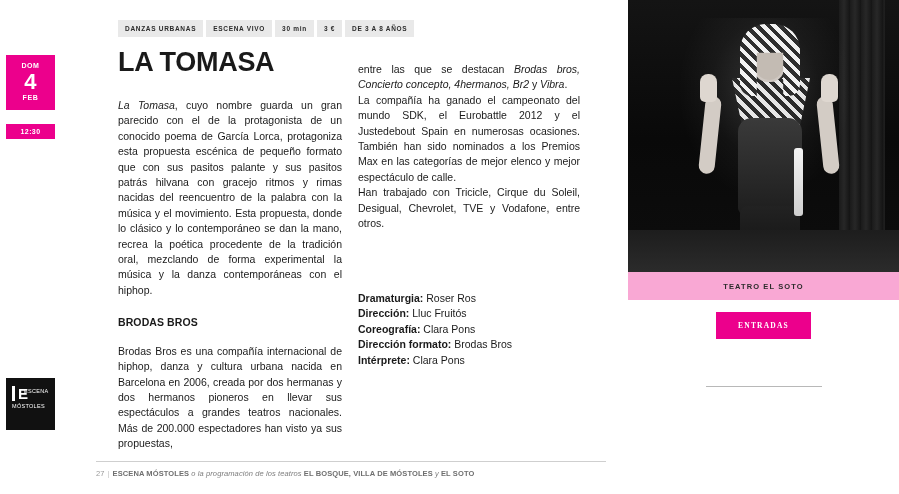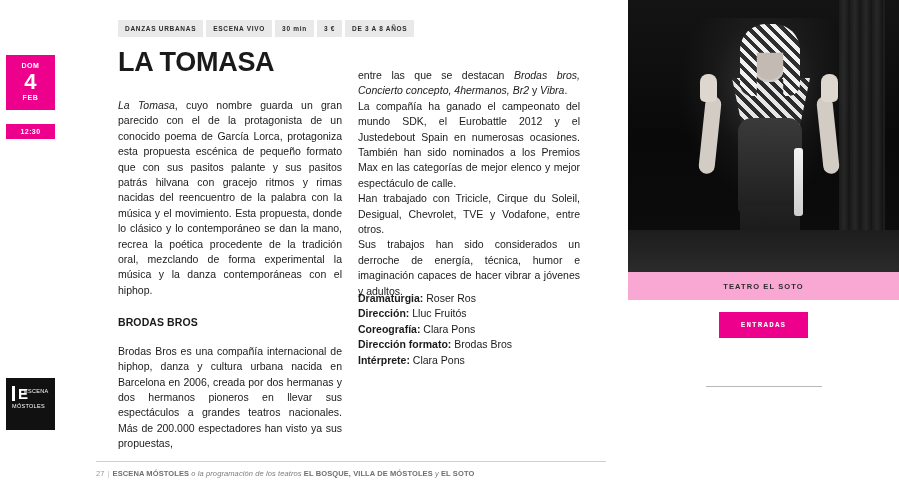--- a/index.html
+++ b/index.html
@@ -147,21 +147,21 @@
 
   .col {
     position: absolute;
     top: 98px;
     width: 224px;
     font-size: 10.5px;
     line-height: 15.4px;
     text-align: justify;
   }
   .col-left { left: 8px; }
-  .col-right { left: 248px; top: 68px; width: 222px; }
+  .col-right { left: 248px; top: 62px; width: 222px; }
 
   .col p {
     margin: 0 0 0 0;
   }
   .col p + p { margin-top: 13px; }
   .it { font-style: italic; }
 
   .subhead {
     font-size: 10.5px;
     font-weight: bold;
@@ -383,21 +383,21 @@
   }
   .cta {
     background: #ec008c;
     color: #ffffff;
     font-size: 7.5px;
     font-weight: bold;
     letter-spacing: 1.2px;
     padding: 9px 22px;
     border: none;
     cursor: pointer;
-    font-family: Liberation Mono, monospace;
+    font-family: Liberation Serif, serif;
   }
   .divider {
     position: absolute;
     left: 78px;
     top: 386px;
     width: 116px;
     height: 1px;
     background: #b8b8b8;
   }
 </style>
@@ -436,21 +436,20 @@
     <div class="col col-left">
       <p><span class="it">La Tomasa</span><span>, cuyo nombre guarda un gran parecido con el de la protagonista de un conocido poema de García Lorca, protagoniza esta propuesta escénica de pequeño formato que con sus pasitos palante y sus pasitos patrás hilvana con gracejo ritmos y rimas nacidas del reencuentro de la palabra con la música y el movimiento. Esta propuesta, donde lo clásico y lo contemporáneo se dan la mano, recrea la poética procedente de la tradición oral, mezclando de forma experimental la música y la danza contemporáneas con el hiphop.</span></p>
       <div class="subhead">BRODAS BROS</div>
       <p style="margin-top:13px">Brodas Bros es una compañía internacional de hiphop, danza y cultura urbana nacida en Barcelona en 2006, creada por dos hermanas y dos hermanos pioneros en llevar sus espectáculos a grandes teatros nacionales. Más de 200.000 espectadores han visto ya sus propuestas,</p>
     </div>
 
     <div class="col col-right">
       <p><span>entre las que se destacan </span><span class="it">Brodas bros, Concierto concepto, 4hermanos, Br2</span><span> y </span><span class="it">Vibra</span><span>.</span></p>
       <p style="margin-top:0">La compañía ha ganado el campeonato del mundo SDK, el Eurobattle 2012 y el Justedebout Spain en numerosas ocasiones. También han sido nominados a los Premios Max en las categorías de mejor elenco y mejor espectáculo de calle.</p>
       <p style="margin-top:0">Han trabajado con Tricicle, Cirque du Soleil, Desigual, Chevrolet, TVE y Vodafone, entre otros.</p>
-      <p style="margin-top:0">Sus trabajos han sido considerados un derroche de energía, técnica, humor e imaginación capaces de hacer vibrar a jóvenes y adultos.</p>
     </div>
 
     <div class="credits">
       <div class="row"><b>Dramaturgia:</b> <span>Roser Ros</span></div>
       <div class="row"><b>Dirección:</b> <span>Lluc Fruitós</span></div>
       <div class="row"><b>Coreografía:</b> <span>Clara Pons</span></div>
       <div class="row"><b>Dirección formato:</b> <span>Brodas Bros</span></div>
       <div class="row"><b>Intérprete:</b> <span>Clara Pons</span></div>
     </div>
   </div>

